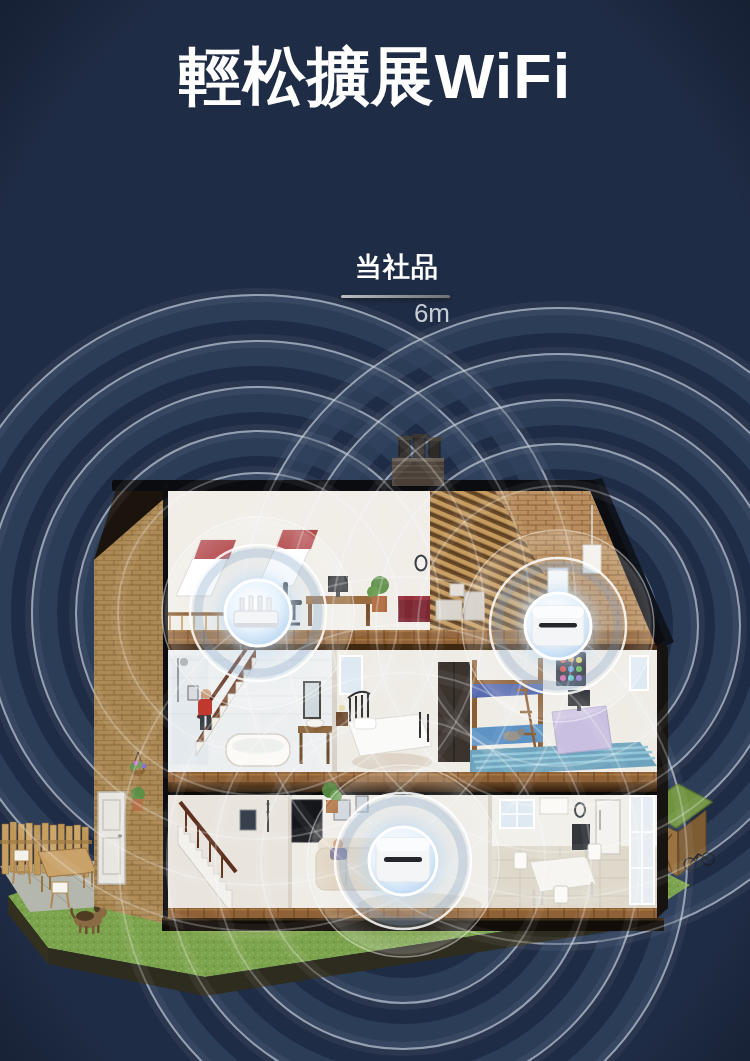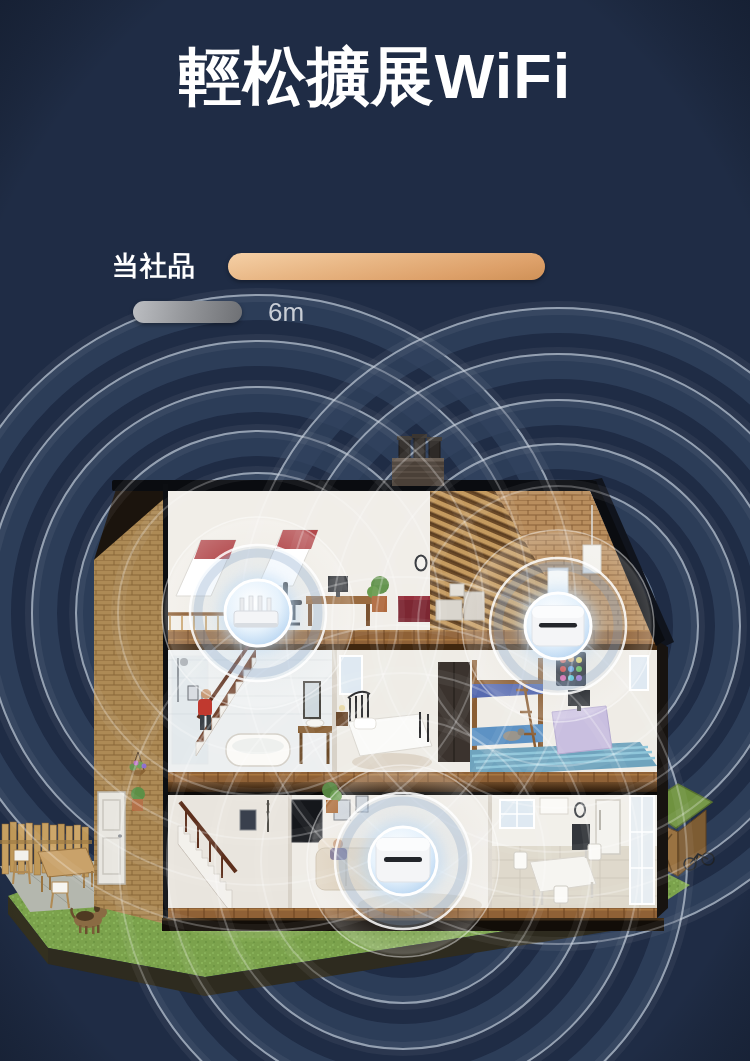--- a/index.html
+++ b/index.html
@@ -8,21 +8,21 @@
     background:#15803d;overflow:hidden;
     font-family:"Liberation Sans", sans-serif;
   }
   svg.scene{position:absolute;left:0;top:0;width:750px;height:1061px;display:block;}
   .header{
     position:absolute;top:33px;left:0;width:100%;
     text-align:center;color:#ffffff;font-weight:900;z-index:3;
   }
   .title-line{font-size:63px;line-height:87px;letter-spacing:1px;white-space:nowrap;}
   .comparison{position:absolute;top:249px;left:112px;z-index:3;}
-  .comp-row{display:flex;align-items:center;height:34px;margin-bottom:12px;}
+  .comp-row{display:flex;align-items:flex-end;height:34px;margin-bottom:12px;flex-direction:column;}
   .comp-label{
     font-size:27px;font-weight:700;color:#ffffff;
     width:95px;flex:0 0 95px;letter-spacing:1px;
   }
   .bar{height:27px;border-radius:14px;margin-left:21px;}
   .bar-ours{
     background:linear-gradient(170deg,#f5d0a6 0%,#e8b684 40%,#dda069 75%,#cf9157 100%);
     box-shadow:0 2px 4px rgba(0,0,0,.35);
   }
   .bar-theirs{

